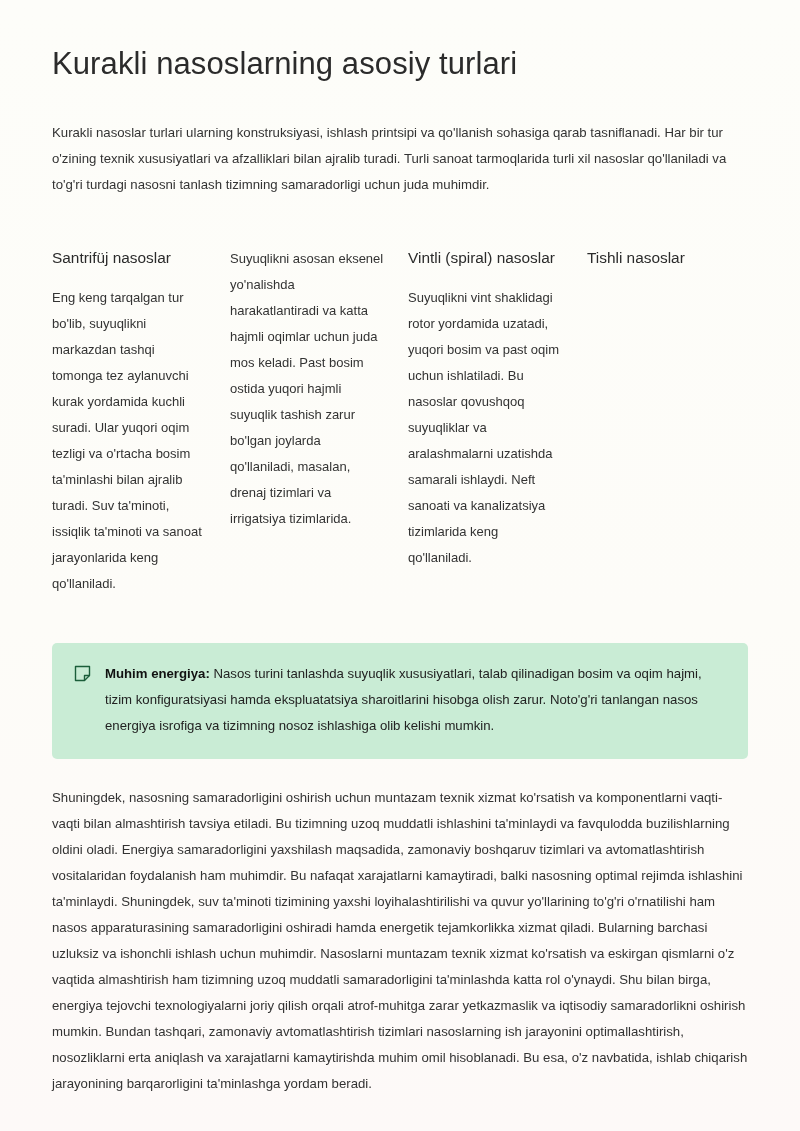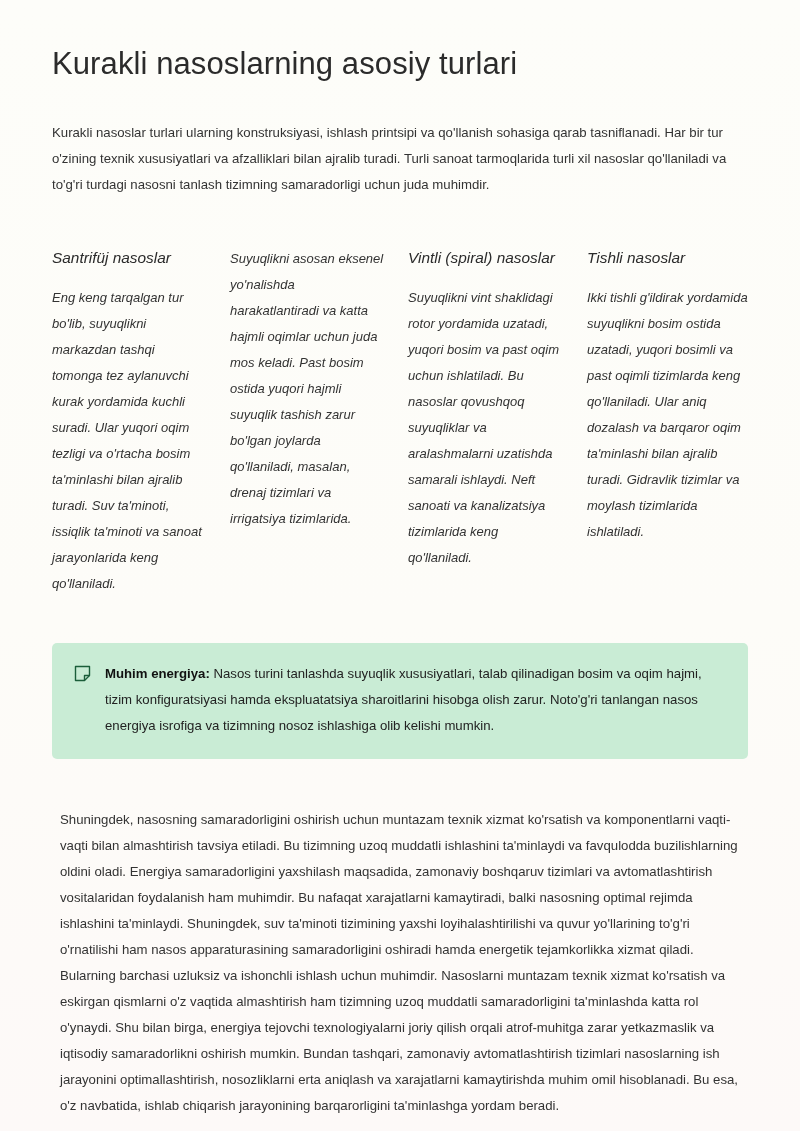--- a/index.html
+++ b/index.html
@@ -48,21 +48,20 @@
   
   .columns {
     display: flex;
     gap: 0;
     padding-top: 48px;
     align-items: flex-start;
   }
   .col {
     box-sizing: border-box;
     padding-right: 22px;
-    font-style: italic;
   }
   .col-0 { width: 178px; }
   .col-1 { width: 178px; }
   .col-2 { width: 179px; }
   .col-3 { width: 161px; padding-right: 0; }
 
   .col-title {
     margin: 0 0 16px 0;
     font-size: 15.4px;
     line-height: 23px;
@@ -101,22 +100,22 @@
     line-height: 26px;
     color: #222222;
   }
   .callout-label {
     font-weight: 700;
     color: #111111;
   }
 
   
   .outro {
-    margin: 8px;
-    padding-top: 40px;
+    margin: 0;
+    padding-top: 26px;
     font-size: 13.2px;
     line-height: 26px;
     color: #333333;
   }
 </style>
 </head>
 <body>
 
 <div class="page">
 
@@ -135,21 +134,20 @@
       <p class="col-body">Suyuqlikni asosan eksenel yo'nalishda harakatlantiradi va katta hajmli oqimlar uchun juda mos keladi. Past bosim ostida yuqori hajmli suyuqlik tashish zarur bo'lgan joylarda qo'llaniladi, masalan, drenaj tizimlari va irrigatsiya tizimlarida.</p>
     </div>
 
     <div class="col col-2">
       <h2 class="col-title">Vintli (spiral) nasoslar</h2>
       <p class="col-body">Suyuqlikni vint shaklidagi rotor yordamida uzatadi, yuqori bosim va past oqim uchun ishlatiladi. Bu nasoslar qovushqoq suyuqliklar va aralashmalarni uzatishda samarali ishlaydi. Neft sanoati va kanalizatsiya tizimlarida keng qo'llaniladi.</p>
     </div>
 
     <div class="col col-3">
       <h2 class="col-title">Tishli nasoslar</h2>
-      <p class="col-body">Ikki tishli g'ildirak yordamida suyuqlikni bosim ostida uzatadi, yuqori bosimli va past oqimli tizimlarda keng qo'llaniladi. Ular aniq dozalash va barqaror oqim ta'minlashi bilan ajralib turadi. Gidravlik tizimlar va moylash tizimlarida ishlatiladi.</p>
     </div>
 
   </div>
 
   <div class="callout">
     <span class="callout-icon">
       <svg width="17" height="17" viewBox="0 0 17 17" aria-hidden="true">
         <path d="M1.5 1.5 H15.5 V10.5 L10.5 15.5 H1.5 Z" fill="none" stroke="#1b5e3a" stroke-width="1.4" stroke-linejoin="round"></path>
         <path d="M15.5 10.5 H10.5 V15.5" fill="none" stroke="#1b5e3a" stroke-width="1.4" stroke-linejoin="round"></path>
       </svg>

